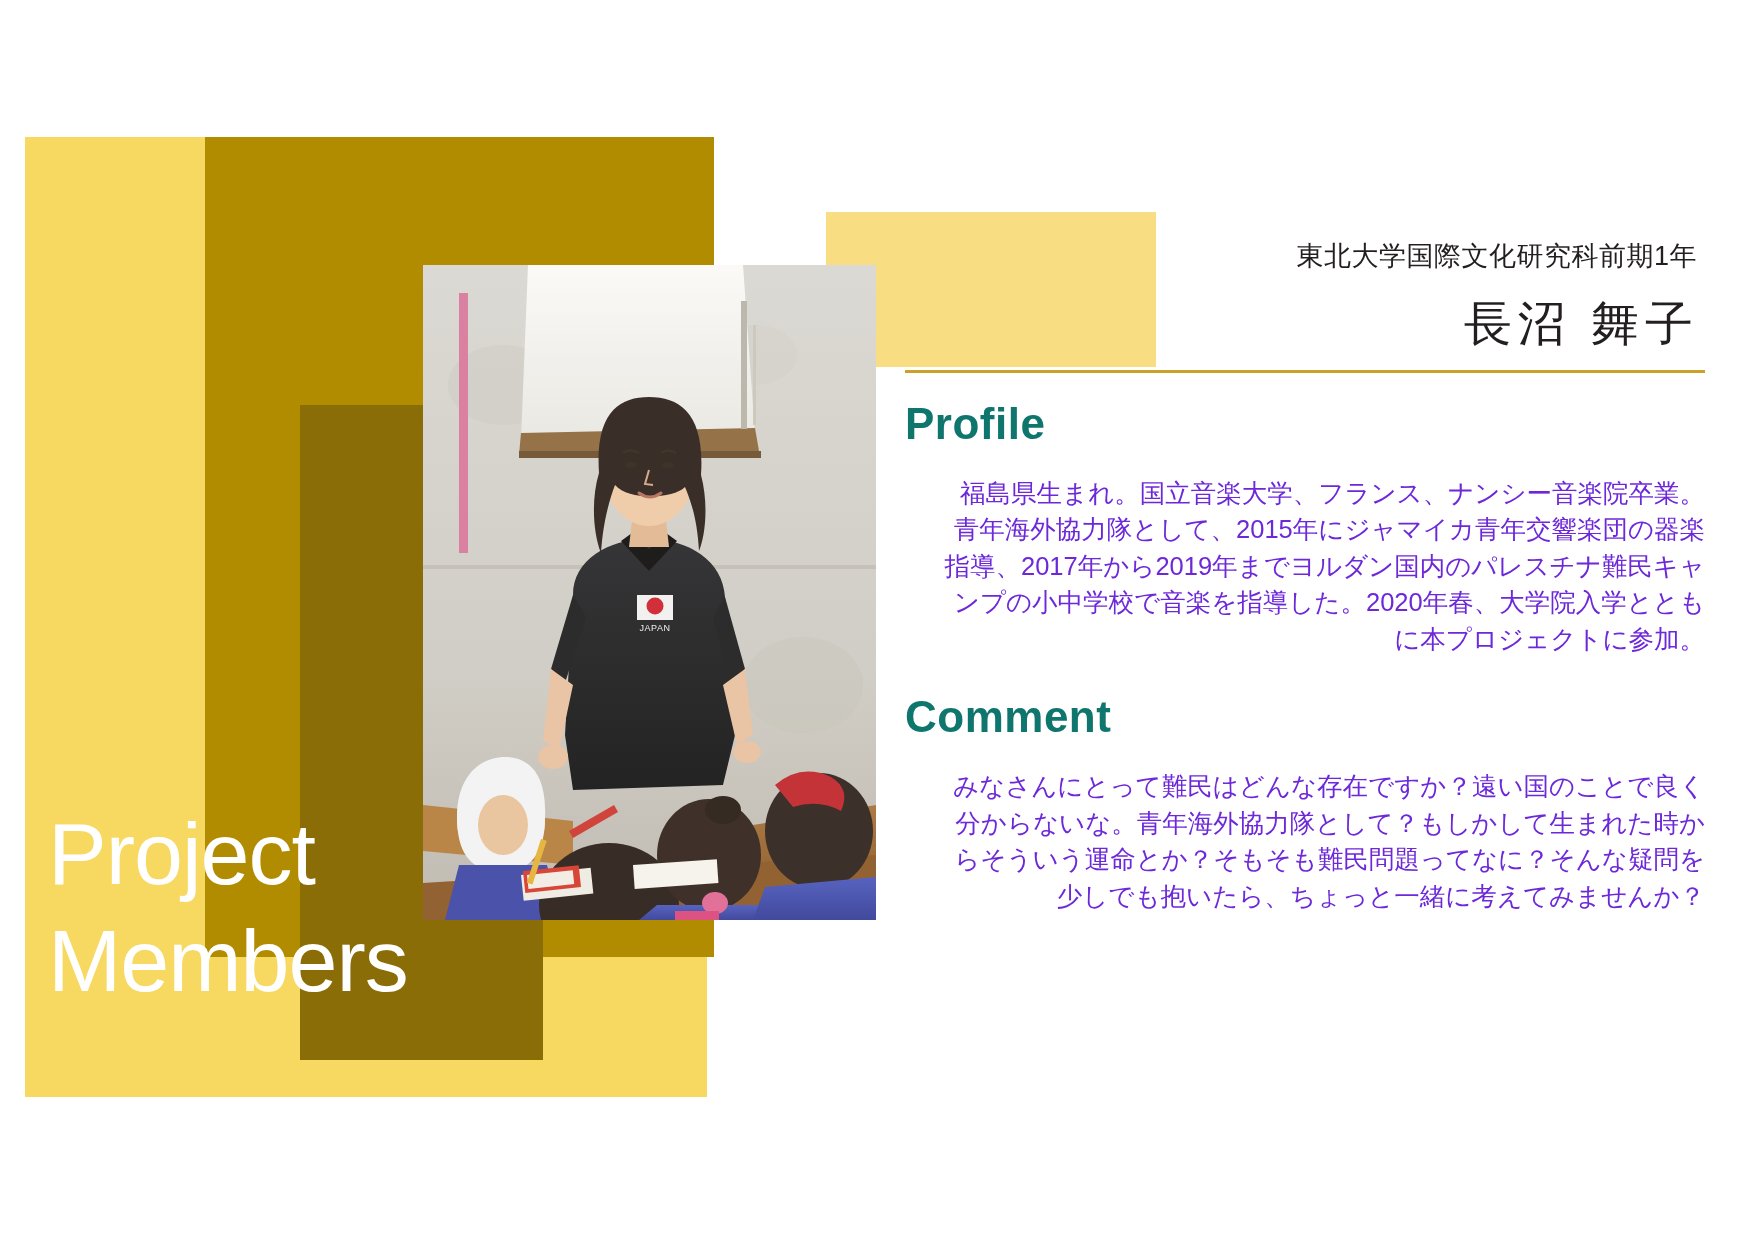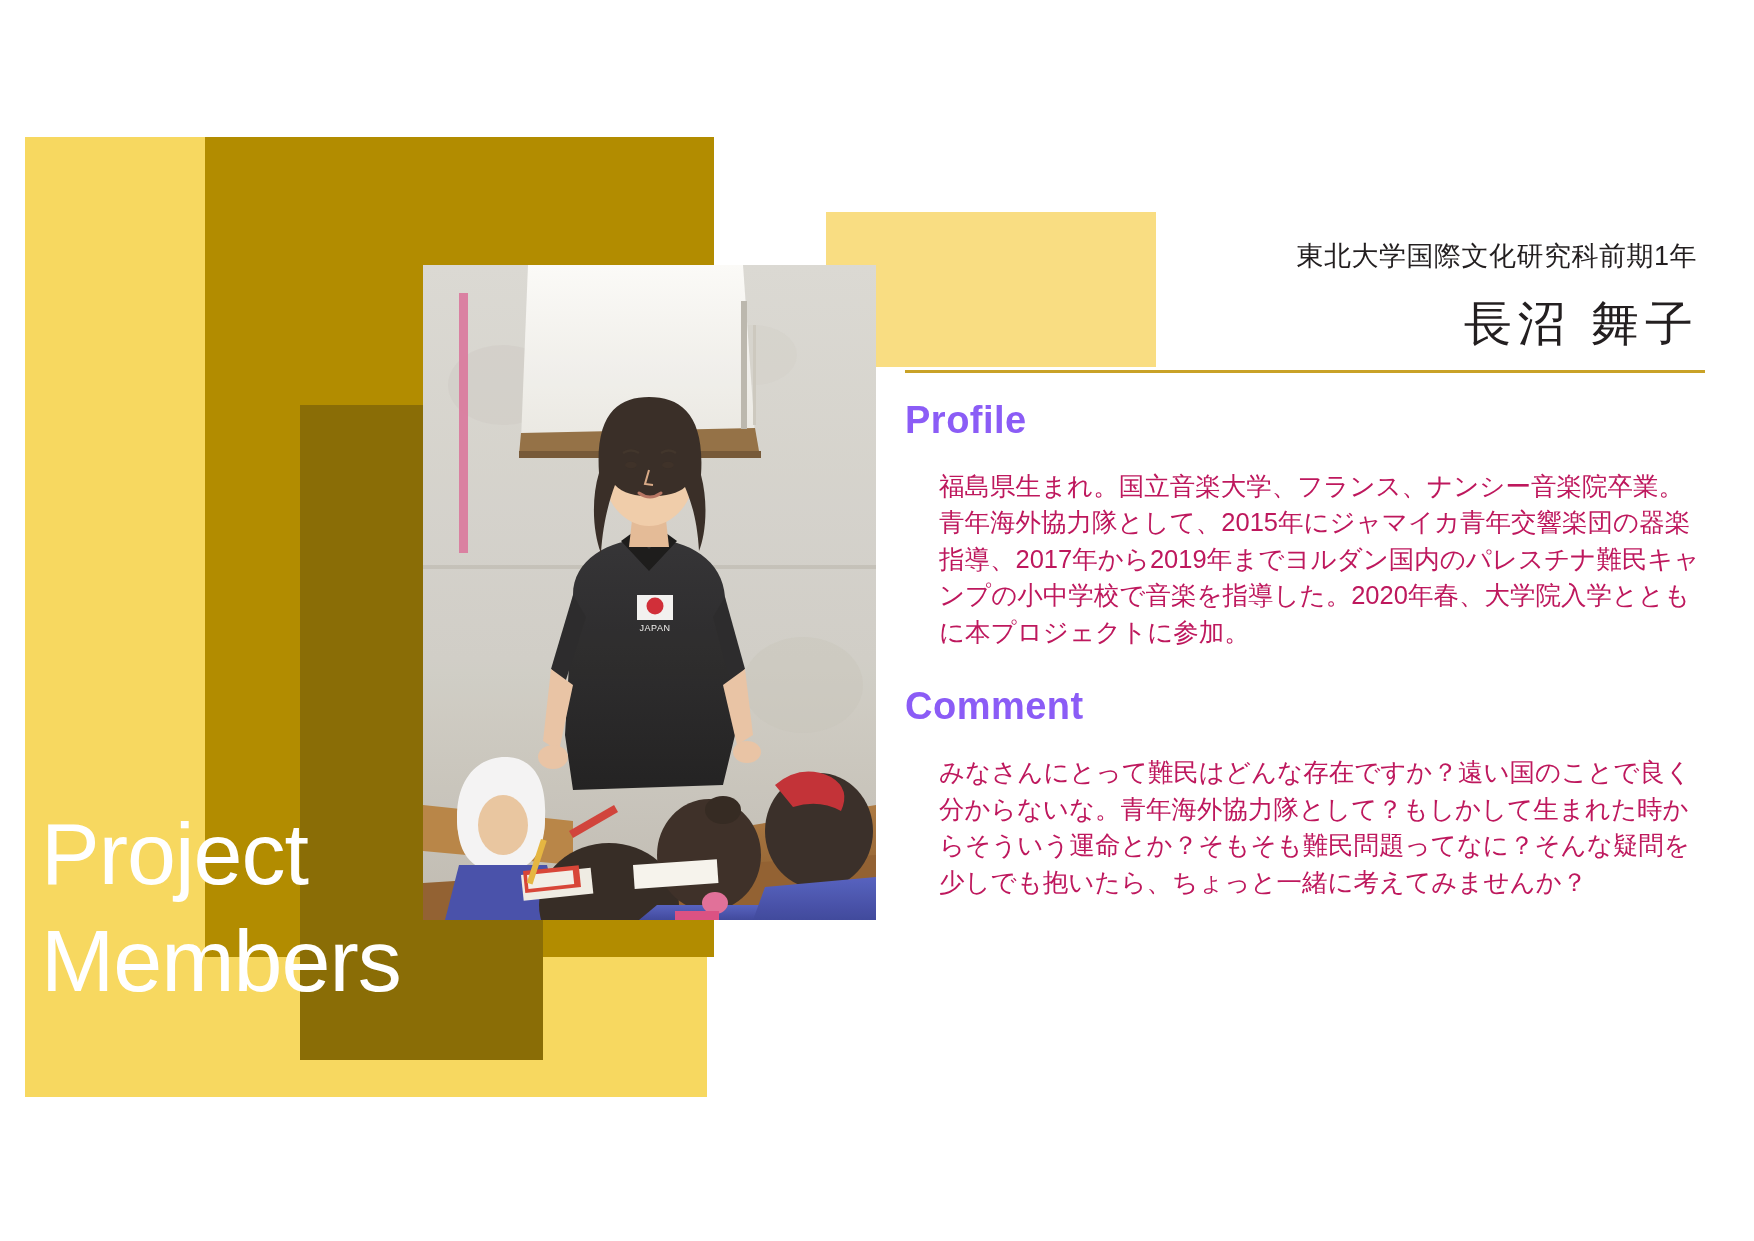--- a/index.html
+++ b/index.html
@@ -45,21 +45,21 @@
   }
   .deco-yellow-small {         
     left: 826px; top: 212px;
     width: 330px; height: 155px;
     background: #f9dd82;
   }
 
   
   .wordmark {
     position: absolute;
-    left: 41px;
+    left: 48px;
     top: 800px;
     width: 700px;
     color: #ffffff;
     font-size: 88px;
     line-height: 1.22;
     font-weight: 400;
     letter-spacing: -1px;
     white-space: pre-line;
     z-index: 6;
     pointer-events: none;
@@ -100,34 +100,35 @@
     padding-right: 6px;
     font-weight: 400;
   }
   .gold-rule {
     margin-top: 14px;
     height: 3px;
     background: #c9a227;
     width: 100%;
   }
   .section-title {
-    font-size: 38px;
+    font-size: 44px;
     font-weight: bold;
-    color: #8b5cf6;
+    color: #0f766e;
     margin-top: 26px;
     letter-spacing: 0.5px;
   }
   .section-body {
     margin-top: 26px;
     margin-left: 34px;
     font-size: 25.5px;
     line-height: 1.43;
-    color: #be185d;
+    color: #6d28d9;
     white-space: pre-line;
     letter-spacing: 0px;
+    text-align: right;
   }
   .section-title.comment {
     margin-top: 35px;
   }
 </style>
 </head>
 <body>
 
 <div id="slide">
 

